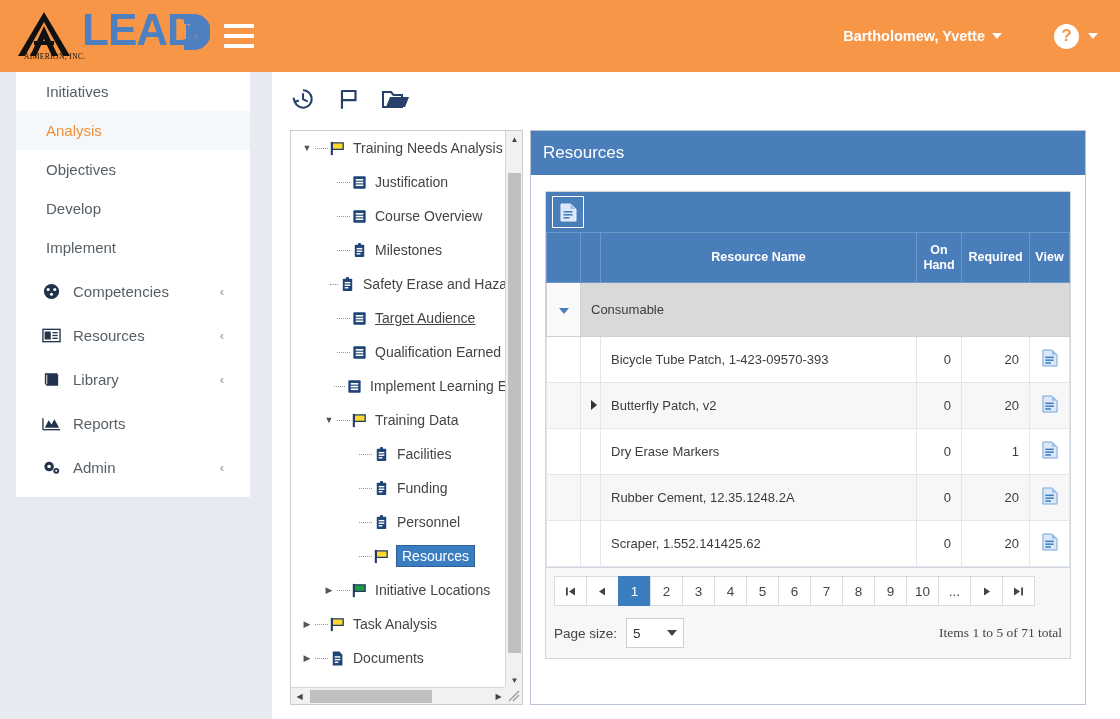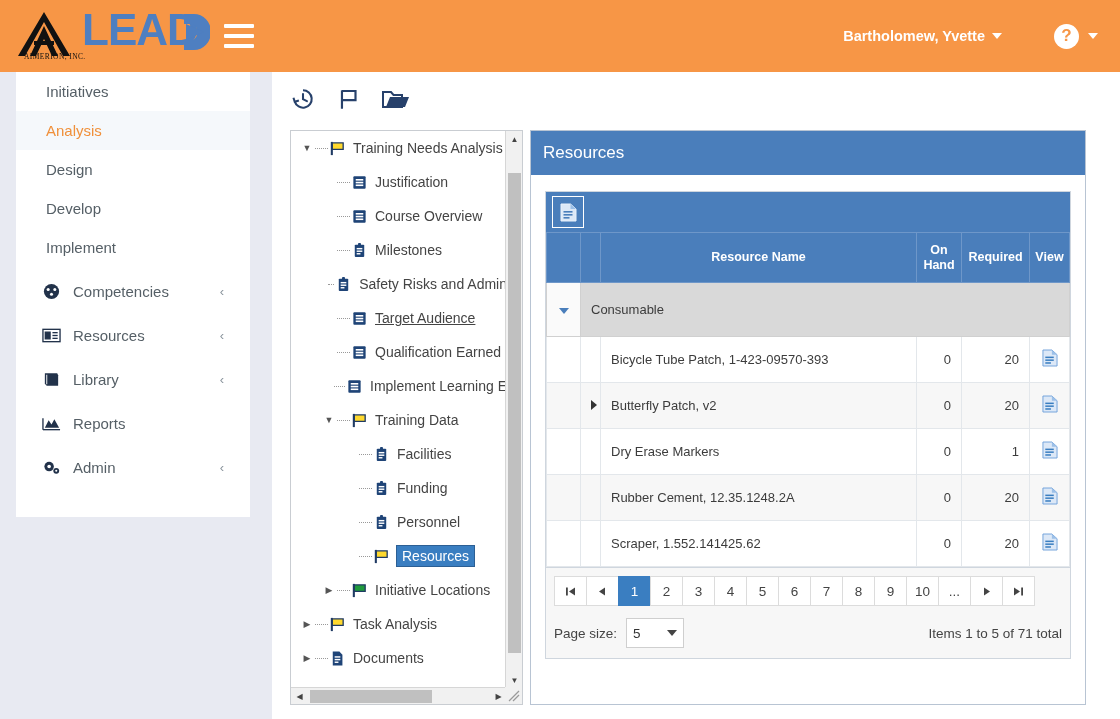--- a/index.html
+++ b/index.html
@@ -48,21 +48,21 @@
   #help-circle {
     width: 25px; height: 25px; border-radius: 50%; background: #fff;
     color: #f79646; font-weight: bold; font-size: 17px;
     display: flex; align-items: center; justify-content: center; cursor: pointer;
   }
 
   
   #sidebar {
     position: absolute; top: 72px; left: 16px;
     width: 234px; background: #fff;
-    padding: 0 0 30px 0;
+    padding: 0 0 10px 0;
   }
   .side-item {
     height: 39px; display: flex; align-items: center;
     padding-left: 30px; font-size: 15px; color: #555f66; cursor: pointer;
   }
   .side-item.sub { padding-left: 30px; }
   .side-item.active { background: #f5f8fb; color: #f0903a; }
   .side-item.grp { padding-left: 24px; gap: 11px; margin-top: 5px; }
   .side-item .ico { width: 22px; display: inline-flex; align-items: center; justify-content: center; }
   .chev-left {
@@ -162,21 +162,21 @@
     font-size: 13.5px; color: #444; margin-right: -1px; cursor: pointer;
   }
   .pg.active { background: #3a7ec1; color: #fff; border-color: #3a7ec1; }
   #pg-row2 { display: flex; align-items: center; margin-top: 12px; font-size: 13.5px; color: #444; }
   #pagesize-select {
     width: 58px; height: 30px; border: 1px solid #cfcfcf; background: #fff;
     margin-left: 9px; display: flex; align-items: center; padding: 0 6px;
     font-size: 13.5px; color: #333; cursor: pointer;
   }
   .sel-caret { width:0;height:0;border-left:5px solid transparent;border-right:5px solid transparent;border-top:6px solid #444; margin-left:auto;}
-  #items-total { margin-left: auto; }
+  #items-total { margin-left: auto; font-family: Liberation Serif, serif; }
 </style>
 </head>
 <body>
 
 <div id="topbar">
   <div id="logo-block">
     <div id="logo-mark">
       <svg width="60" height="52" viewBox="0 0 60 52" aria-hidden="true">
         <polygon points="30,2 56,46 49,46 30,12 11,46 4,46" fill="#111"></polygon>
         <polygon points="30,16 44,46 38,46 30,29 22,46 16,46" fill="#111"></polygon>
@@ -211,21 +211,21 @@
 </div>
 
 <nav id="sidebar">
     <div class="side-item sub">
       <span>Initiatives</span>
     </div>
     <div class="side-item sub active">
       <span>Analysis</span>
     </div>
     <div class="side-item sub">
-      <span>Design</span>
+      <span>Objectives</span>
     </div>
     <div class="side-item sub">
       <span>Develop</span>
     </div>
     <div class="side-item sub">
       <span>Implement</span>
     </div>
     <div class="side-item grp">
       <span class="ico">
         <svg width="19" height="19" viewBox="0 0 20 20" fill="#22324a">
@@ -367,21 +367,21 @@
           <span class="dots"></span>
           <span style="display: inline-flex; align-items: center;">
             <svg width="17" height="17" viewBox="0 0 18 18">
               <rect x="4" y="2.8" width="10" height="13" rx="1" fill="#1f4477"></rect>
               <rect x="7.4" y="1" width="3.2" height="2.6" rx="1" fill="#1f4477"></rect>
               <rect x="6" y="6.3" width="6" height="1.5" fill="#fff"></rect>
               <rect x="6" y="9" width="6" height="1.5" fill="#fff"></rect>
               <rect x="6" y="11.7" width="4" height="1.5" fill="#fff"></rect>
             </svg>
           </span>
-          <span class="lbl">Safety Risks and Admin</span>
+          <span class="lbl">Safety Erase and Haza</span>
         </div>
         <div class="tnode" style="padding-left: 30px; text-decoration: underline;">
           <span class="twist"></span>
           <span class="dots"></span>
           <span style="display: inline-flex; align-items: center;">
             <svg width="17" height="17" viewBox="0 0 18 18">
               <rect x="2.5" y="2.5" width="13" height="13" rx="1" fill="#1f4477"></rect>
               <rect x="5" y="5.3" width="8" height="1.7" fill="#fff"></rect>
               <rect x="5" y="8.2" width="8" height="1.7" fill="#fff"></rect>
               <rect x="5" y="11.1" width="8" height="1.7" fill="#fff"></rect>

